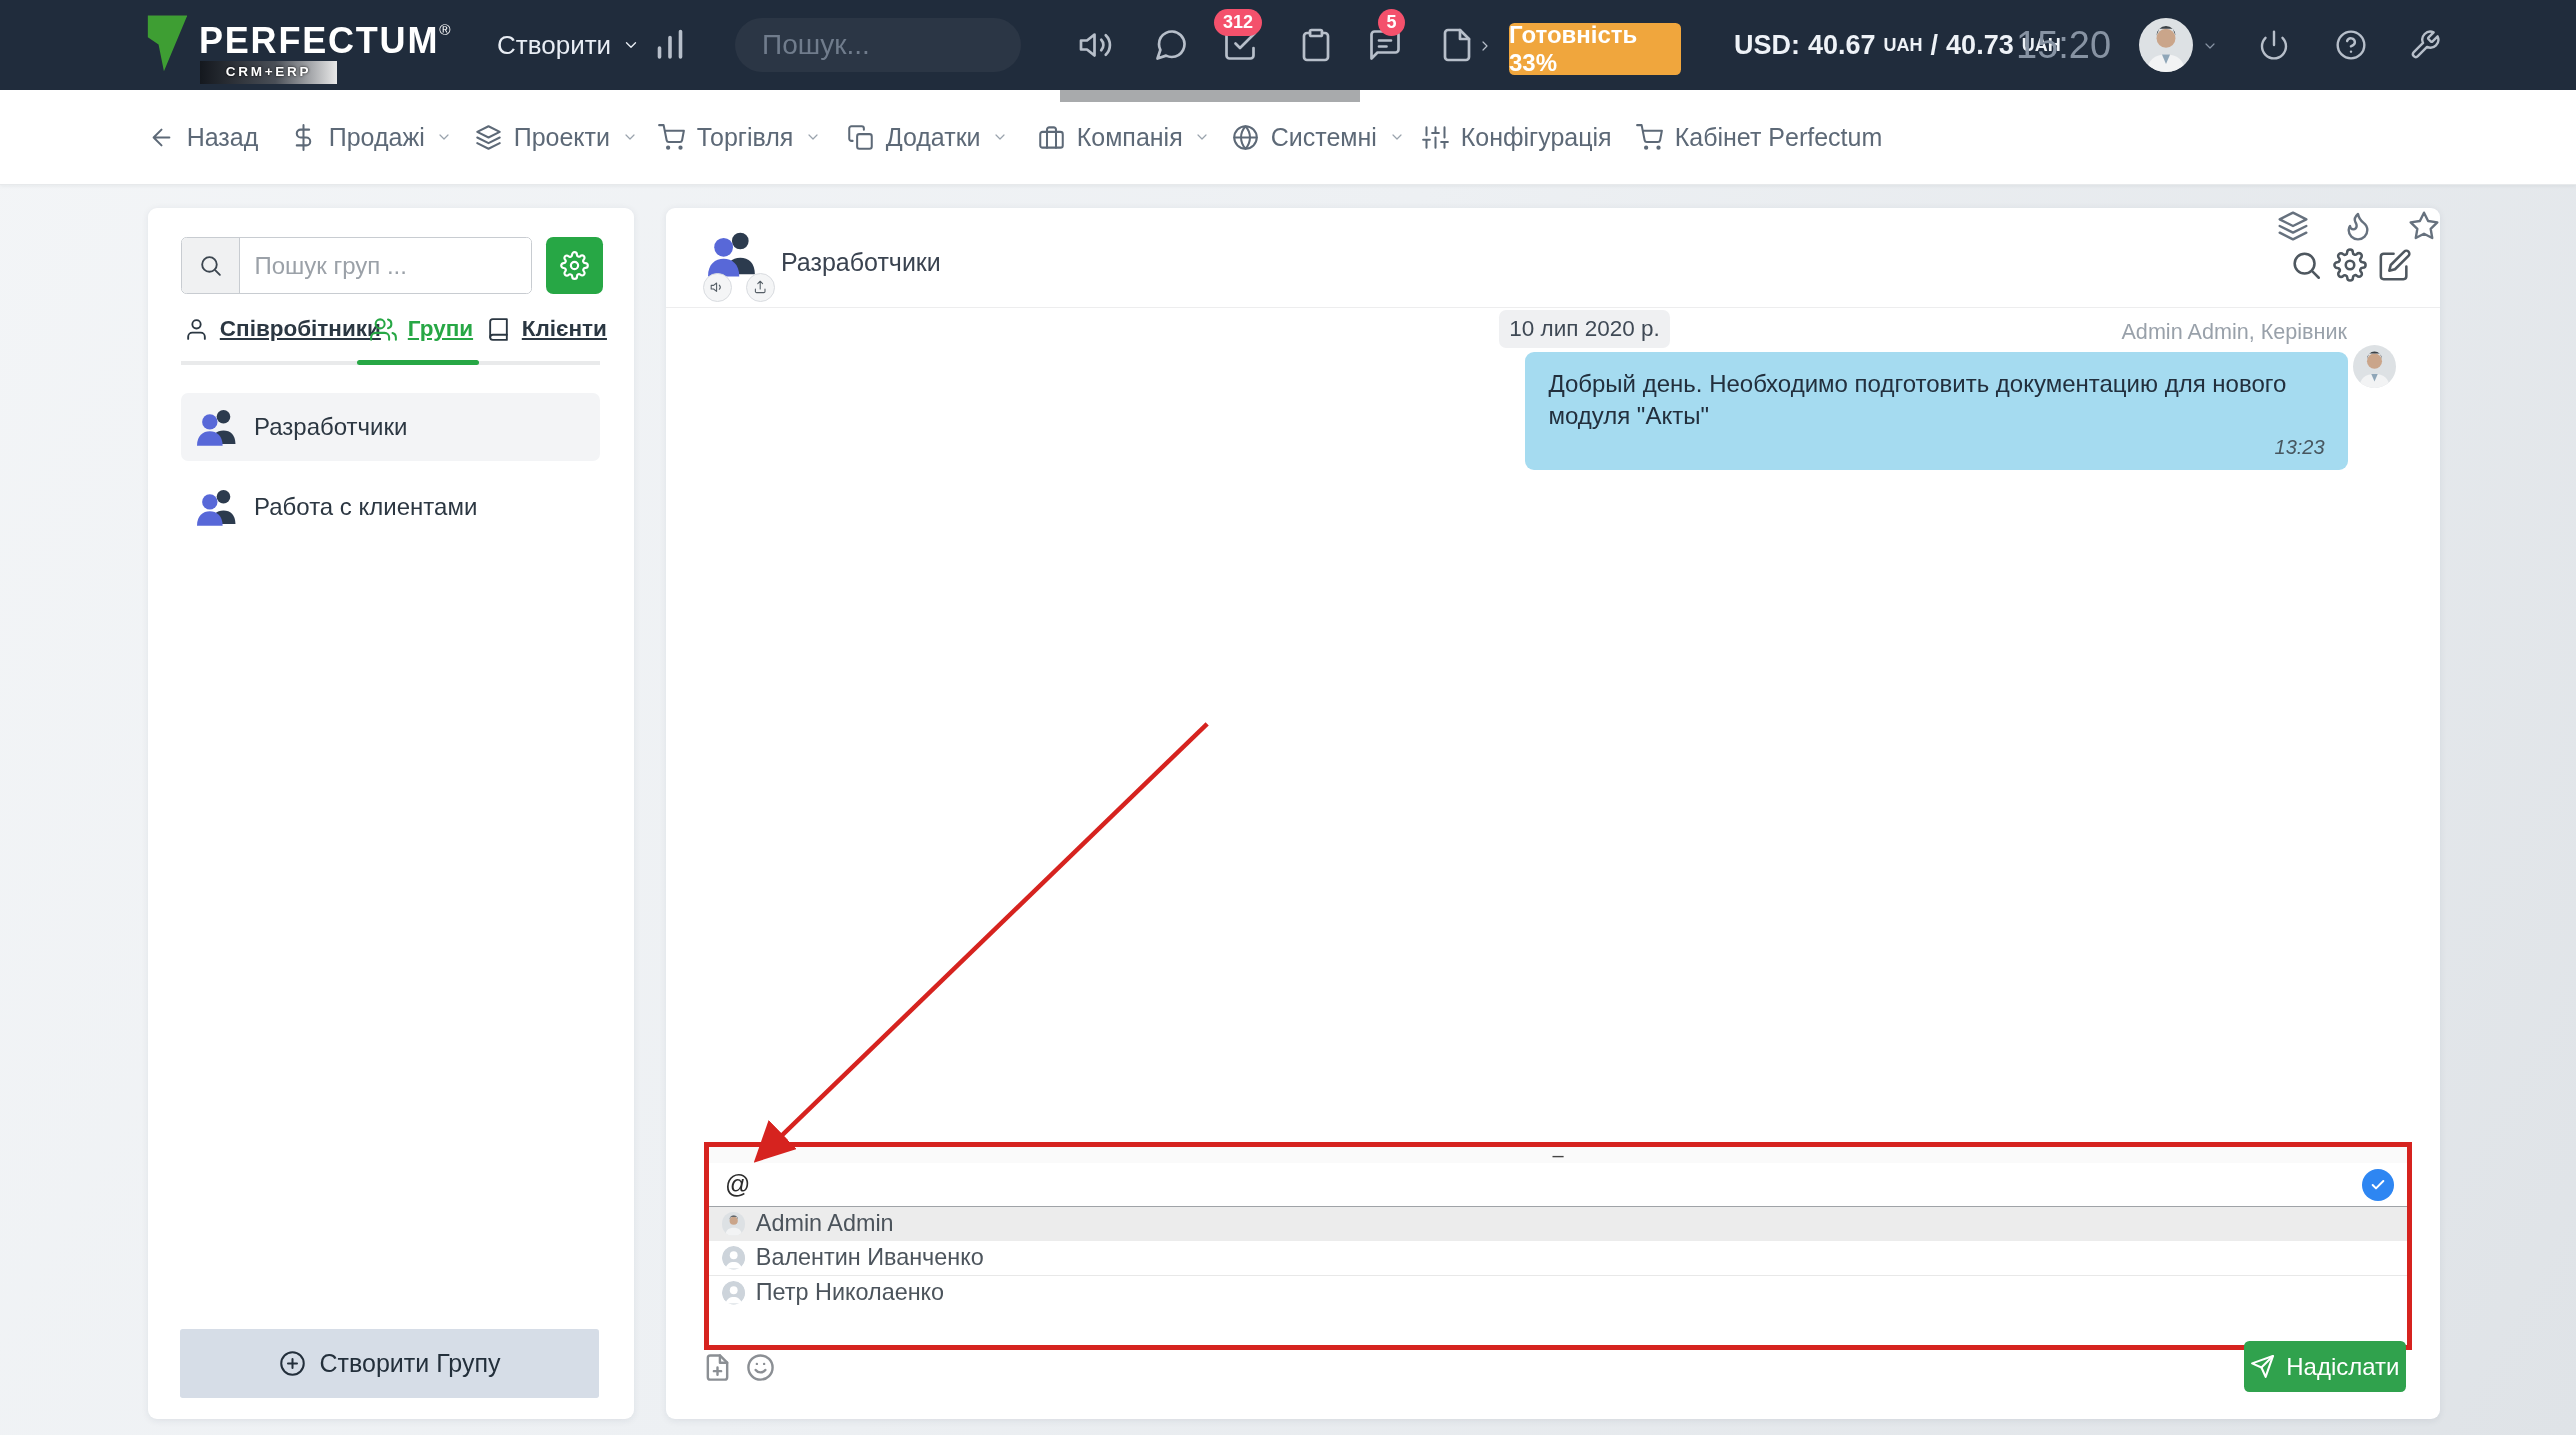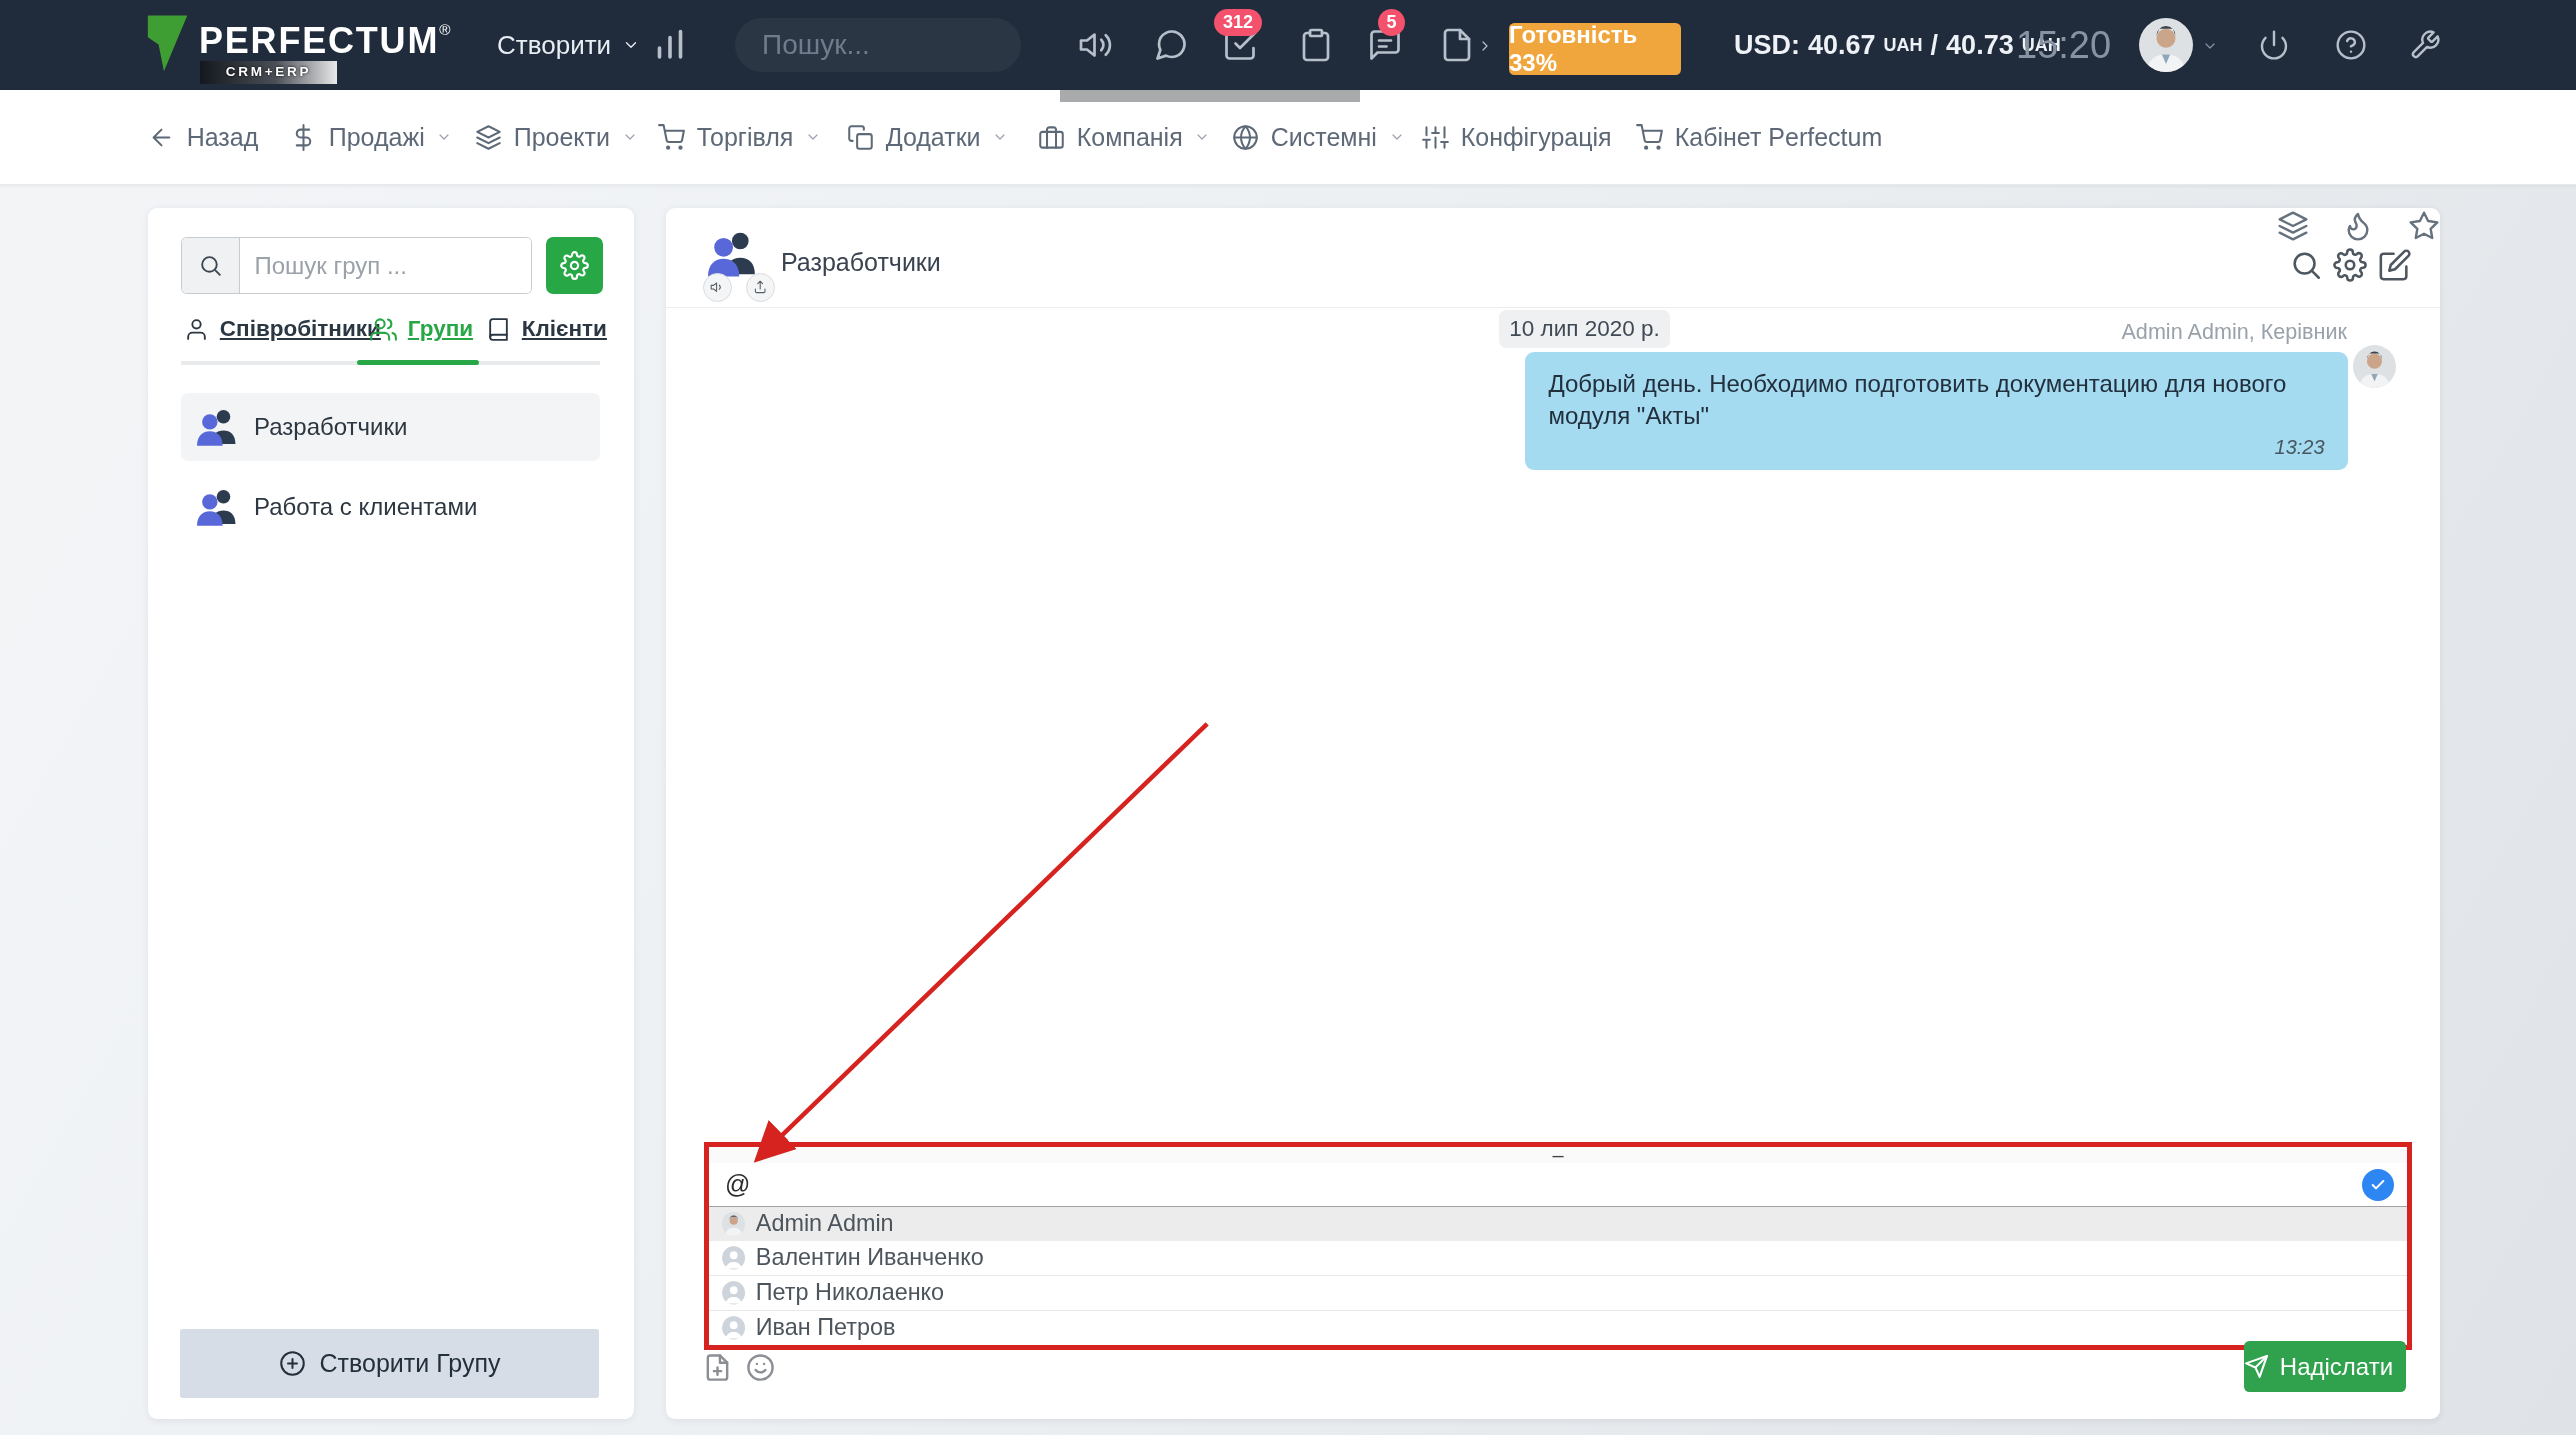--- a/index.html
+++ b/index.html
@@ -72,21 +72,21 @@
   .input-row{height:43px;display:flex;align-items:center;padding:0 12.6px 0 16px;}
   .input-row .val{font-size:25px;color:#2c2c2c;flex:1;}
   .check-btn{width:32px;height:32px;border-radius:50%;background:#2e86f2;display:flex;align-items:center;justify-content:center;color:#fff;cursor:pointer;}
   .inp-divider{height:0.9px;background:#9fa3a7;}
   .m-row{height:34px;display:flex;align-items:center;gap:10.8px;padding-left:12.6px;font-size:23.4px;color:#4c545c;cursor:pointer;}
   .m-row.sel{background:#ececec;}
   .m-row + .m-row{border-top:0.9px solid #e8e8e8;}
   .m-row.sel + .m-row{border-top:none;}
 
   .attach-bar{left:703px;top:1353px;display:flex;gap:14.4px;color:#8b8f94;z-index:6;}
-  .send-btn{left:2244px;top:1341px;width:162px;height:51px;background:#30a24d;border-radius:5.4px;display:flex;align-items:center;justify-content:flex-start;gap:10.8px;color:#fff;font-size:24px;z-index:6;cursor:pointer;}
+  .send-btn{left:2244px;top:1341px;width:162px;height:51px;background:#30a24d;border-radius:5.4px;display:flex;align-items:center;justify-content:center;gap:10.8px;color:#fff;font-size:24px;z-index:6;cursor:pointer;}
 
   .annot{left:0;top:0;z-index:7;pointer-events:none;}
 </style>
 </head>
 <body>
 
 <div class="abs topbar">
   <svg class="abs" style="left:146px;top:14.4px" width="43" height="59" viewBox="0 0 48 66">
     <polygon points="2,2 46,2 30,20 10,20" fill="#5cb53c"></polygon>
     <polygon points="46,2 20,64 14,34 2,26 2,2" fill="#3e9e33"></polygon>
@@ -437,30 +437,20 @@
   <div class="m-row">
     <span class="avatar" style="width:23.4px;height:23.4px">
       <svg width="23.4" height="23.4" viewBox="0 0 24 24">
           <circle cx="12" cy="12" r="12" fill="#cdd4db"></circle>
           <circle cx="12" cy="9.5" r="4" fill="#fff"></circle>
           <path d="M3.5 23c1.5-4.5 4.5-6.5 8.5-6.5s7 2 8.5 6.5z" fill="#fff"></path>
         </svg>
     </span>
     <span>Петр Николаенко</span>
   </div>
-  <div class="m-row">
-    <span class="avatar" style="width:23.4px;height:23.4px">
-      <svg width="23.4" height="23.4" viewBox="0 0 24 24">
-          <circle cx="12" cy="12" r="12" fill="#cdd4db"></circle>
-          <circle cx="12" cy="9.5" r="4" fill="#fff"></circle>
-          <path d="M3.5 23c1.5-4.5 4.5-6.5 8.5-6.5s7 2 8.5 6.5z" fill="#fff"></path>
-        </svg>
-    </span>
-    <span>Иван Петров</span>
-  </div>
 </div>
 
 <div class="abs attach-bar">
   <svg class="ic" style="stroke-width:2" width="29" height="29" viewBox="0 0 24 24">
       <path d="M14 2H6a2 2 0 00-2 2v16a2 2 0 002 2h12a2 2 0 002-2V8z"></path>
       <path d="M14 2v6h6"></path>
       <path d="M12 18v-6M9 15h6"></path>
     </svg>
   <svg class="ic" style="stroke-width:2" width="29" height="29" viewBox="0 0 24 24">
       <circle cx="12" cy="12" r="10"></circle>

